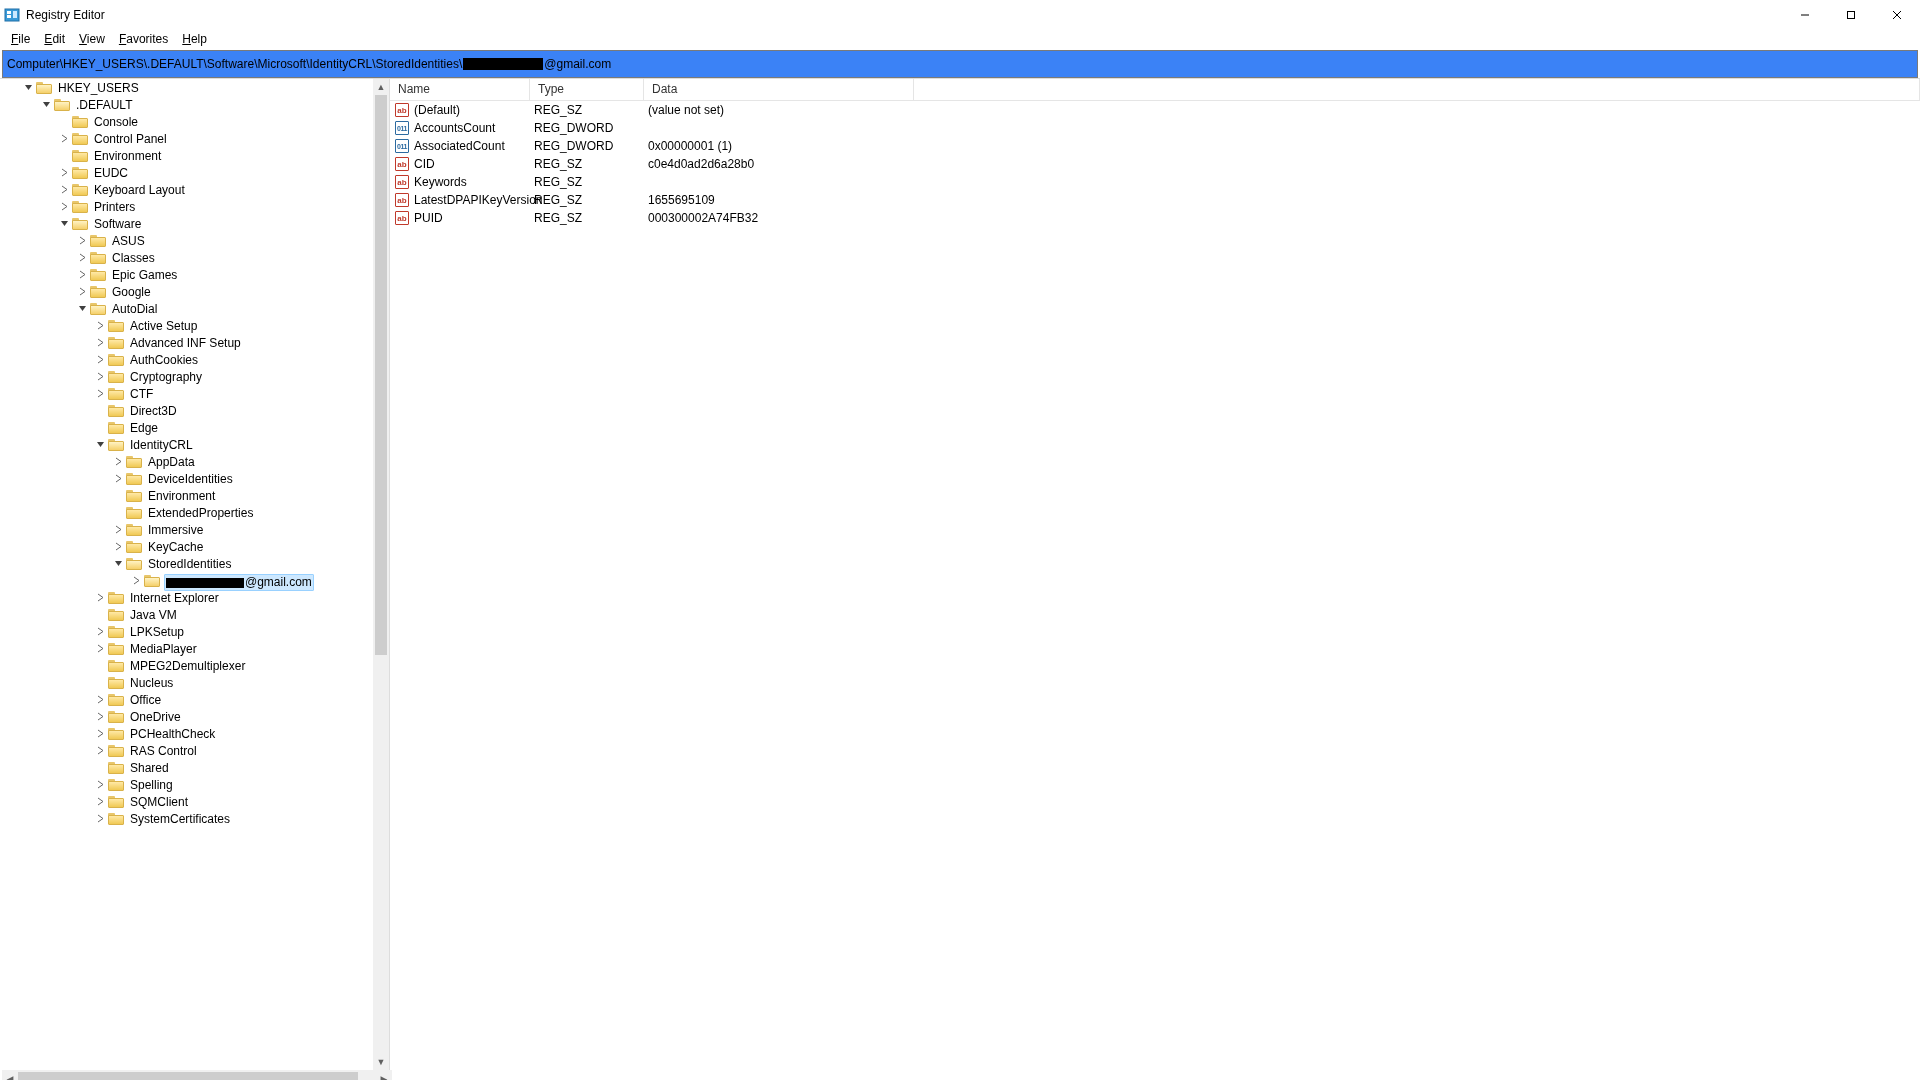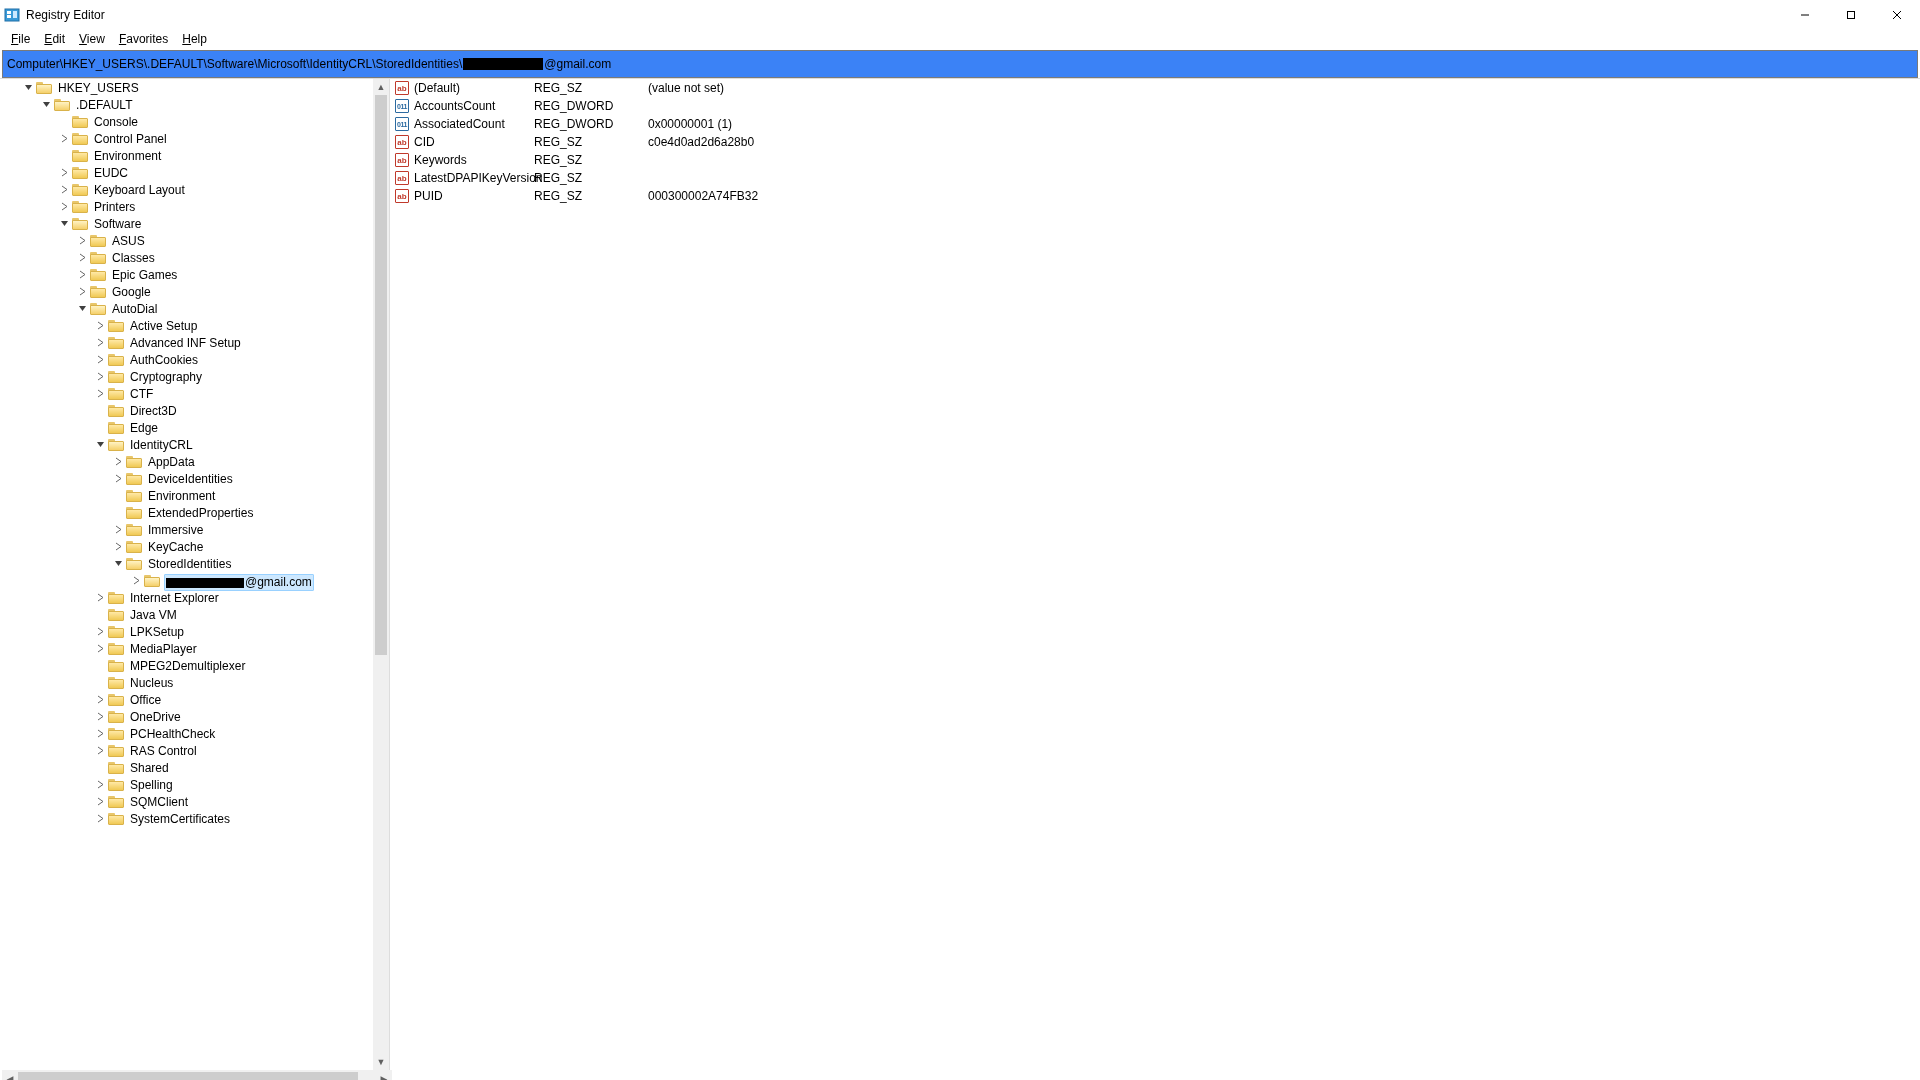--- a/index.html
+++ b/index.html
@@ -500,20 +500,26 @@
     <div class="vscroll">
       <div class="arrow">▲</div>
       <div class="track">
           <div class="thumb"></div>
         </div>
       <div class="arrow">▼</div>
     </div>
   </div>
 
   <div class="valuepane">
+    <div class="colheaders">
+      <div class="col col-name">Name</div>
+      <div class="col col-type">Type</div>
+      <div class="col col-data">Data</div>
+      <div class="col col-spacer"></div>
+    </div>
     <div class="rows" id="value-rows">
         <div class="row">
           <span class="vicon str"></span>
           <span class="c-name">(Default)</span>
           <span class="c-type">REG_SZ</span>
           <span class="c-data">(value not set)</span>
         </div>
         <div class="row">
           <span class="vicon bin"></span>
           <span class="c-name">AccountsCount</span>
@@ -533,20 +539,21 @@
         </div>
         <div class="row">
           <span class="vicon str"></span>
           <span class="c-name">Keywords</span>
           <span class="c-type">REG_SZ</span>
         </div>
         <div class="row">
           <span class="vicon str"></span>
           <span class="c-name">LatestDPAPIKeyVersion</span>
           <span class="c-type">REG_SZ</span>
+          <span class="c-data">1655695109</span>
         </div>
         <div class="row">
           <span class="vicon str"></span>
           <span class="c-name">PUID</span>
           <span class="c-type">REG_SZ</span>
           <span class="c-data">000300002A74FB32</span>
         </div>
       </div>
   </div>
 </div>

